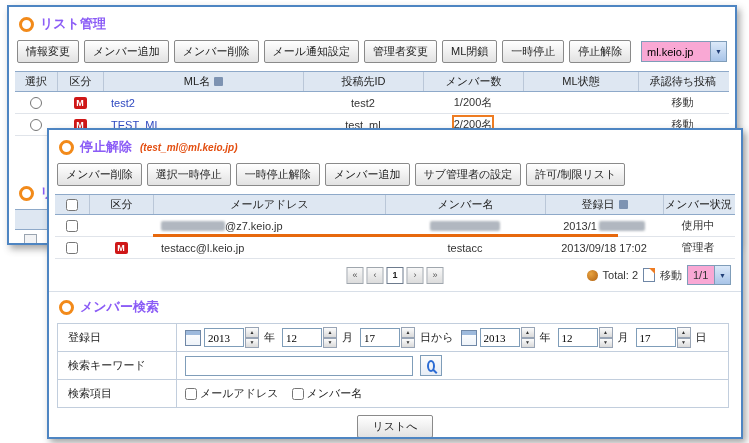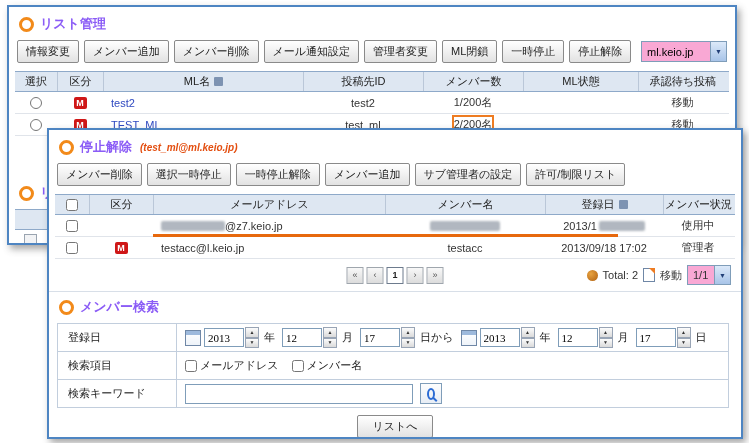--- a/index.html
+++ b/index.html
@@ -325,41 +325,41 @@
                 <span class="spin">
                       <span class="sb">▲</span>
                       <span class="sb">▼</span>
                     </span>
                   </span>
               <span class="unit">日</span>
             </div>
           </td>
         </tr>
         <tr>
+          <td class="lbl">検索キーワード</td>
+          <td>
+            <div class="drow">
+              <input type="text" class="kw" style="">
+              <button class="sbtn">
+                <span class="mag"></span>
+              </button>
+            </div>
+          </td>
+        </tr>
+        <tr>
           <td class="lbl">検索項目</td>
           <td>
             <div class="drow">
               <input type="checkbox" style="">
               <span style="margin-right:10px;">メールアドレス</span>
               <input type="checkbox" style="">
               <span>メンバー名</span>
             </div>
           </td>
         </tr>
-        <tr>
-          <td class="lbl">検索キーワード</td>
-          <td>
-            <div class="drow">
-              <input type="text" class="kw" style="">
-              <button class="sbtn">
-                <span class="mag"></span>
-              </button>
-            </div>
-          </td>
-        </tr>
       </tbody>
         </table>
 
       <div class="bottom">
         <button class="btn" style="padding:3px 14px;">リストへ</button>
       </div>
     </div>
   </div>
 
 </div>

